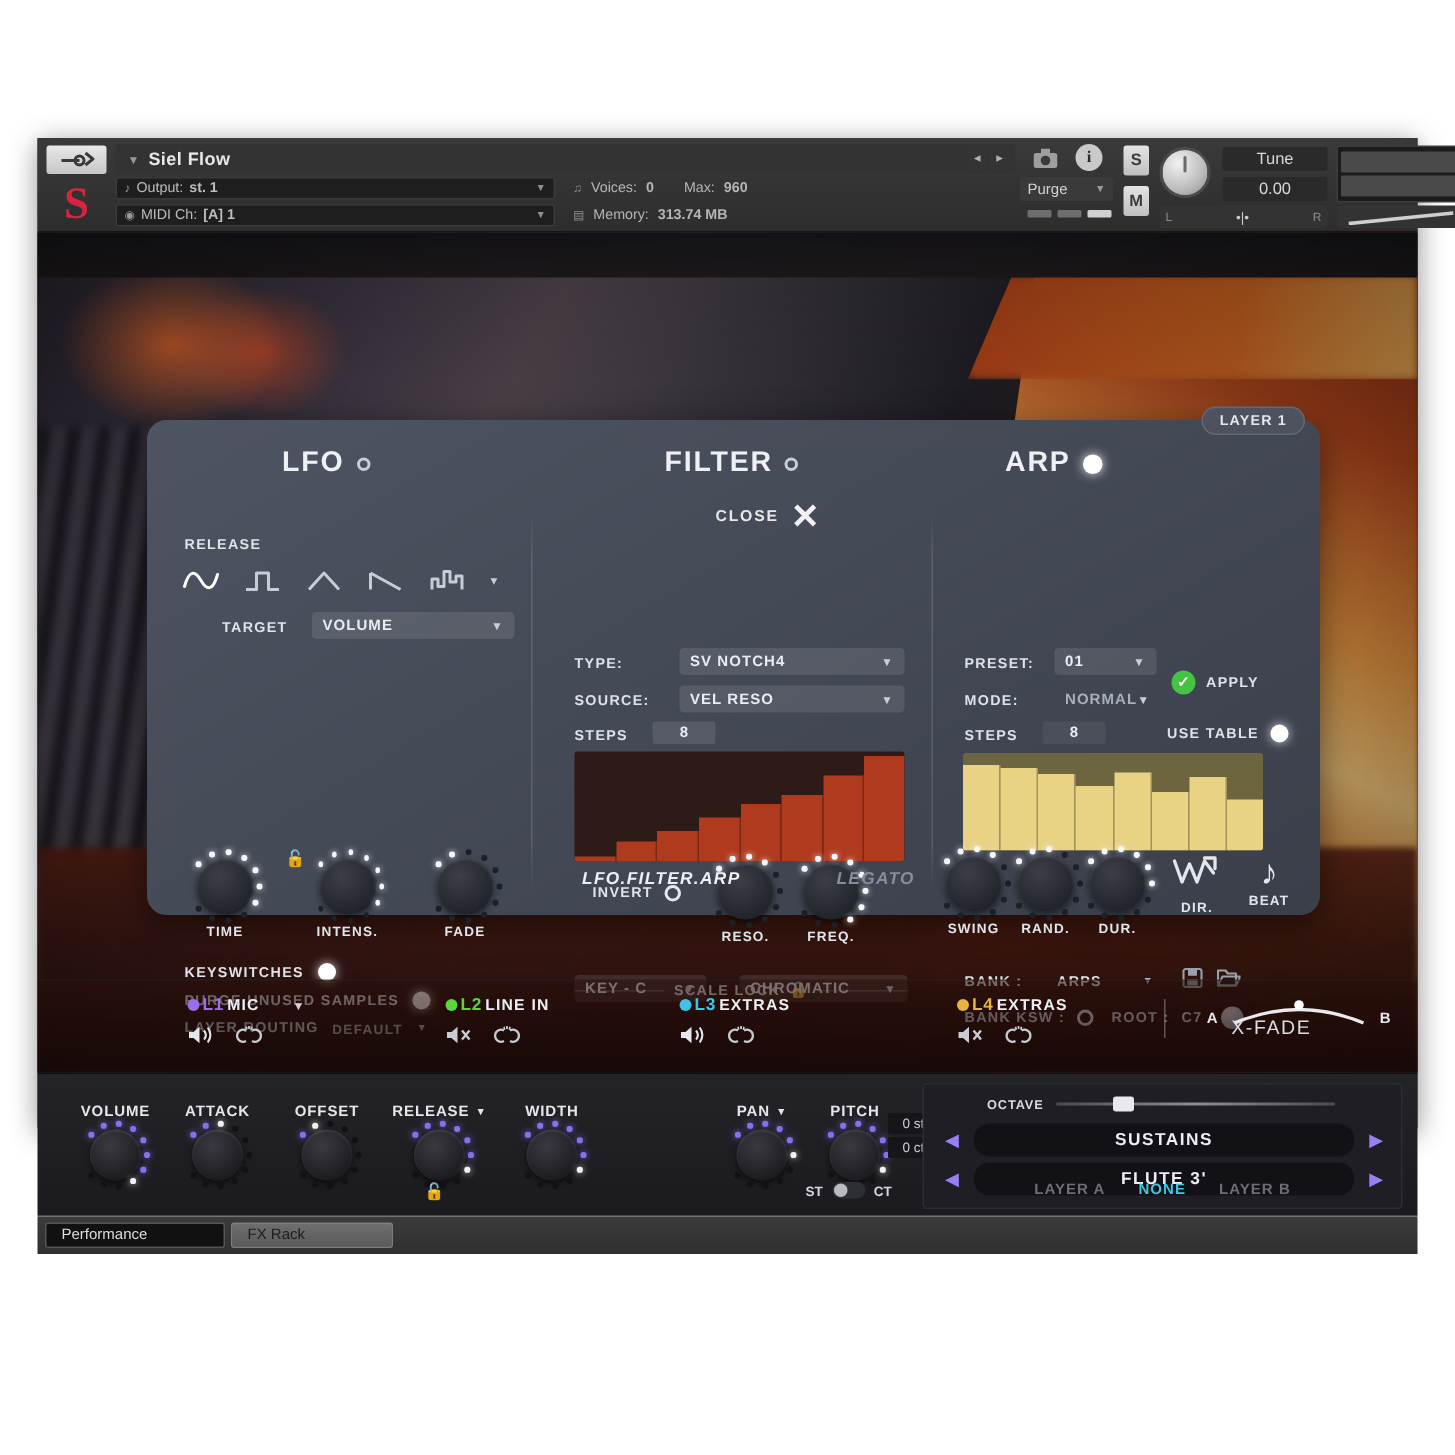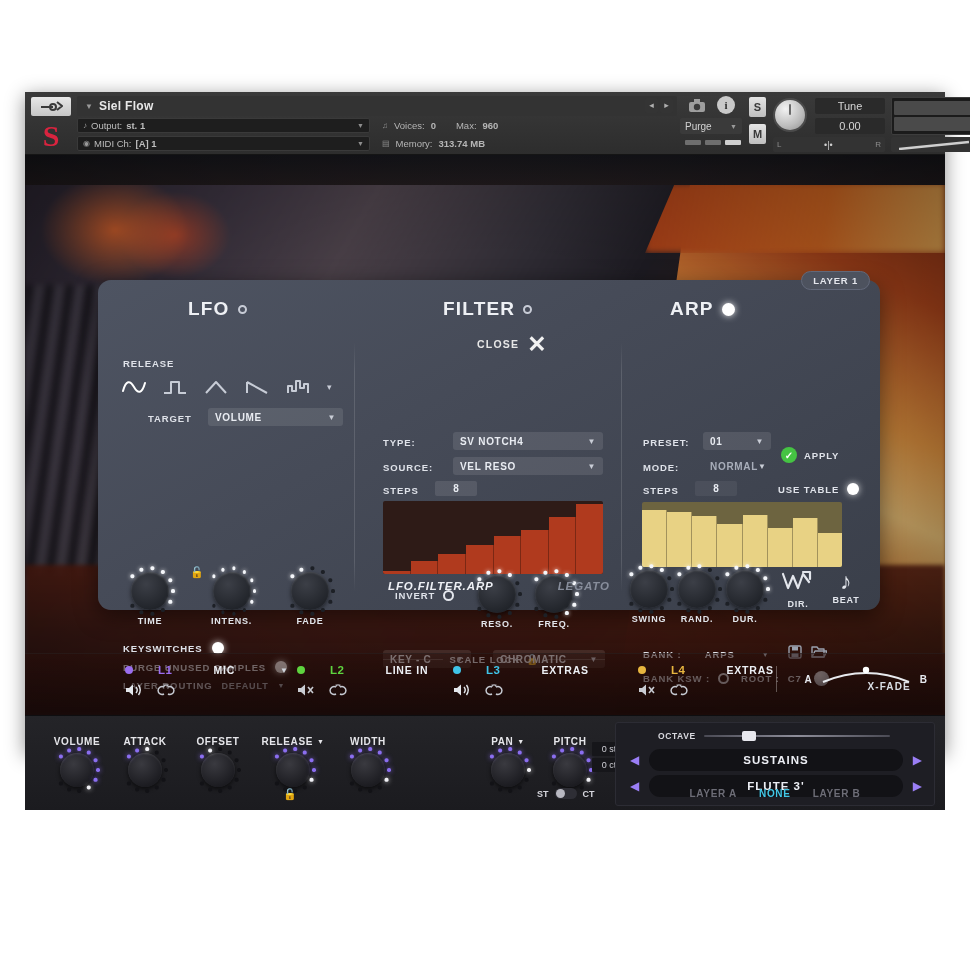--- a/index.html
+++ b/index.html
@@ -298,32 +298,32 @@
   .scale-lock-row .ln { flex: 1; height: 1px; background: rgba(255,255,255,.22); }
 
   
   .layers {
     position: absolute; left: 0; bottom: 0; width: 920px; height: 62px;
     background: linear-gradient(rgba(40,14,10,.55), rgba(22,8,7,.75));
     z-index: 25;
     border-top: 1px solid rgba(255,255,255,.06);
   }
   .layer-item { position: absolute; top: 10px; }
-  .layer-top { display: flex; align-items: center; gap: 25px; }
+  .layer-top { display: flex; align-items: center; gap: 2px; }
   .layer-top .dot { width: 8px; height: 8px; border-radius: 50%; }
   .layer-top .id { font-size: 11.5px; font-weight: bold; letter-spacing: .5px; }
-  .layer-top .nm { color: #eceff4; font-size: 10.5px; font-weight: bold; letter-spacing: .8px; margin-left: 16px; }
+  .layer-top .nm { color: #eceff4; font-size: 10.5px; font-weight: bold; letter-spacing: .8px; }
   .layer-top .caret { color: #cfd3da; font-size: 8px; margin-left: 20px; }
   .layer-bot { display: flex; align-items: center; gap: 12px; margin-top: 7px; }
 
   .xfade { position: absolute; right: 18px; top: 12px; display: flex; align-items: center; gap: 9px; }
   .xfade .ab { color: #e6e9ef; font-size: 10px; font-weight: bold; }
   .xfade-slot { position: relative; width: 90px; height: 26px; }
-  .xfade-lbl { position: absolute; left: 0; right: 0; bottom: 0; text-align: right;
-               color: #d9dde4; font-size: 10px; font-weight: bold; letter-spacing: 1.1px; }
+  .xfade-lbl { position: absolute; left: 0; right: 0; bottom: 0; text-align: left;
+               color: #d9dde4; font-size: 13px; font-weight: normal; letter-spacing: 1.1px; }
   .layers-sep { position: absolute; right: 168px; top: 12px; width: 1px; height: 26px;
                 background: rgba(255,255,255,.3); }
 
   
   .perf {
     position: relative; width: 920px; height: 95px;
     background: linear-gradient(#242428, #1b1b1f);
     border-top: 1px solid #0e0e10;
   }
   .pknob-wrap { position: absolute; top: 20px; text-align: center; }
@@ -1148,13 +1148,17 @@
       </div>
 
       <div class="ab-row">
         <span class="ab-dim">LAYER A</span>
         <span class="ab-on">NONE</span>
         <span class="ab-dim">LAYER B</span>
       </div>
     </div>
   </div>
 
+  <div class="footer">
+    <div class="ftab active">Performance</div>
+    <div class="ftab inactive">FX Rack</div>
+  </div>
 </div>
 
 </body></html>

